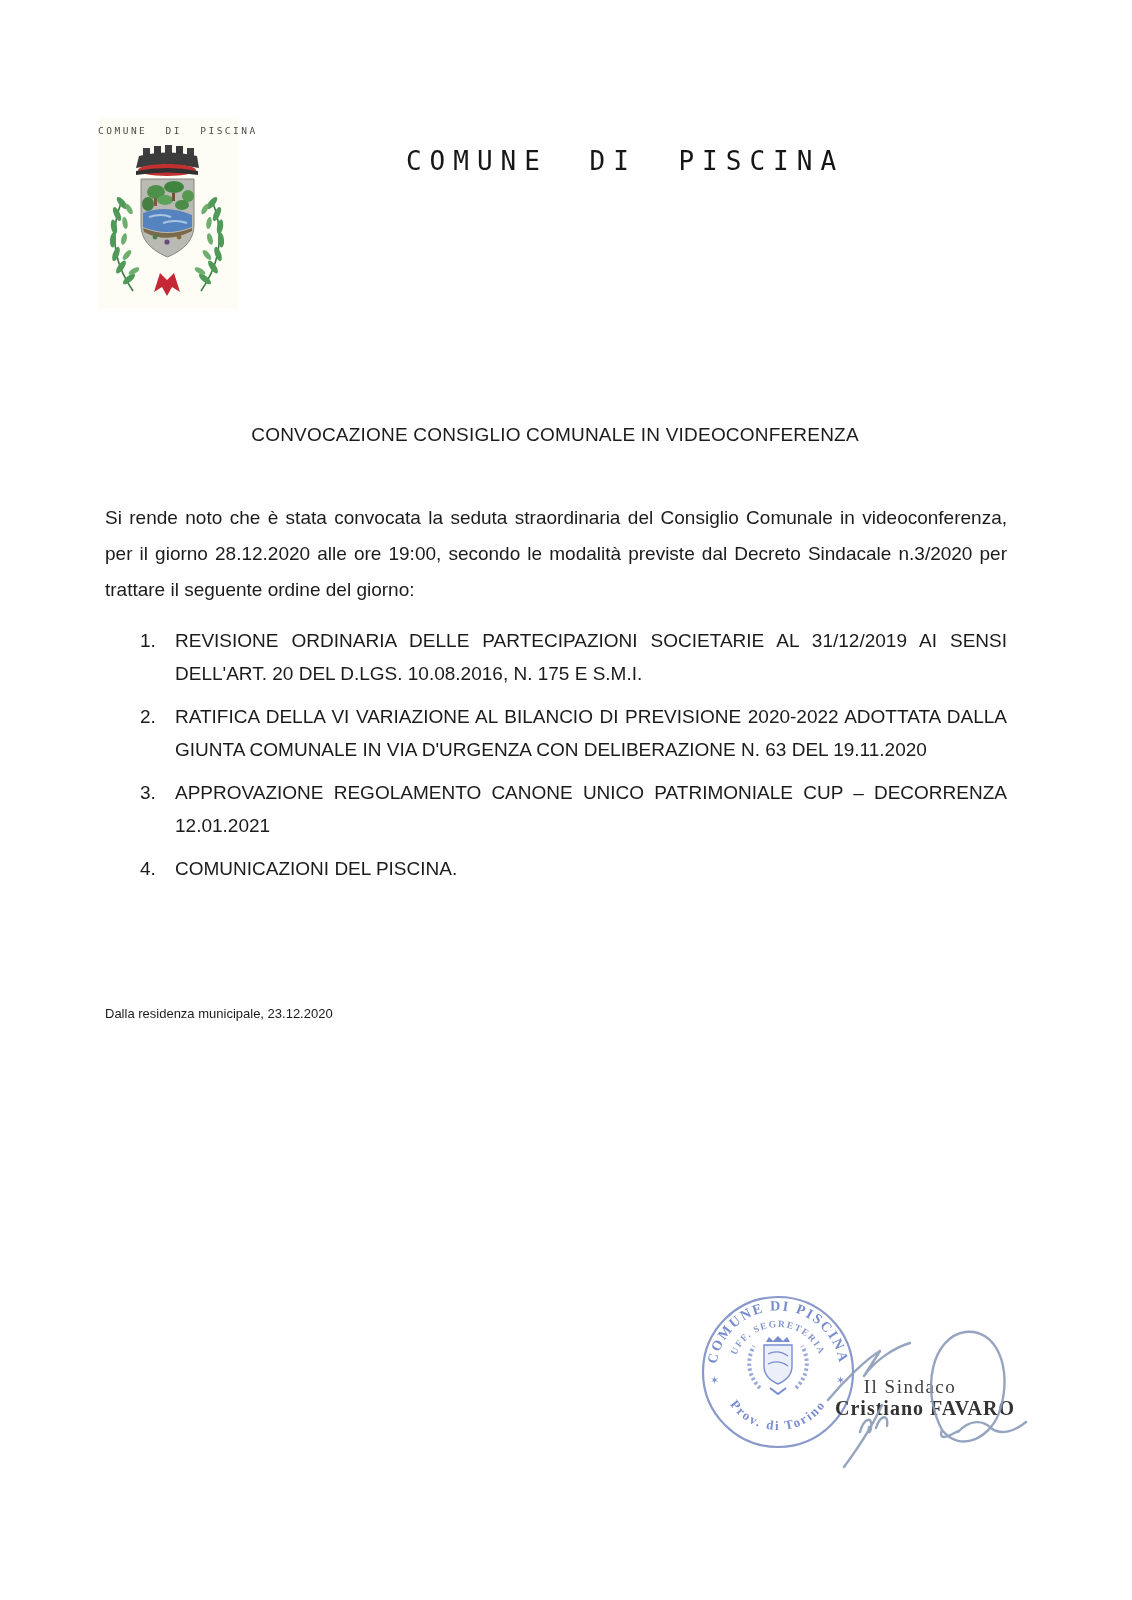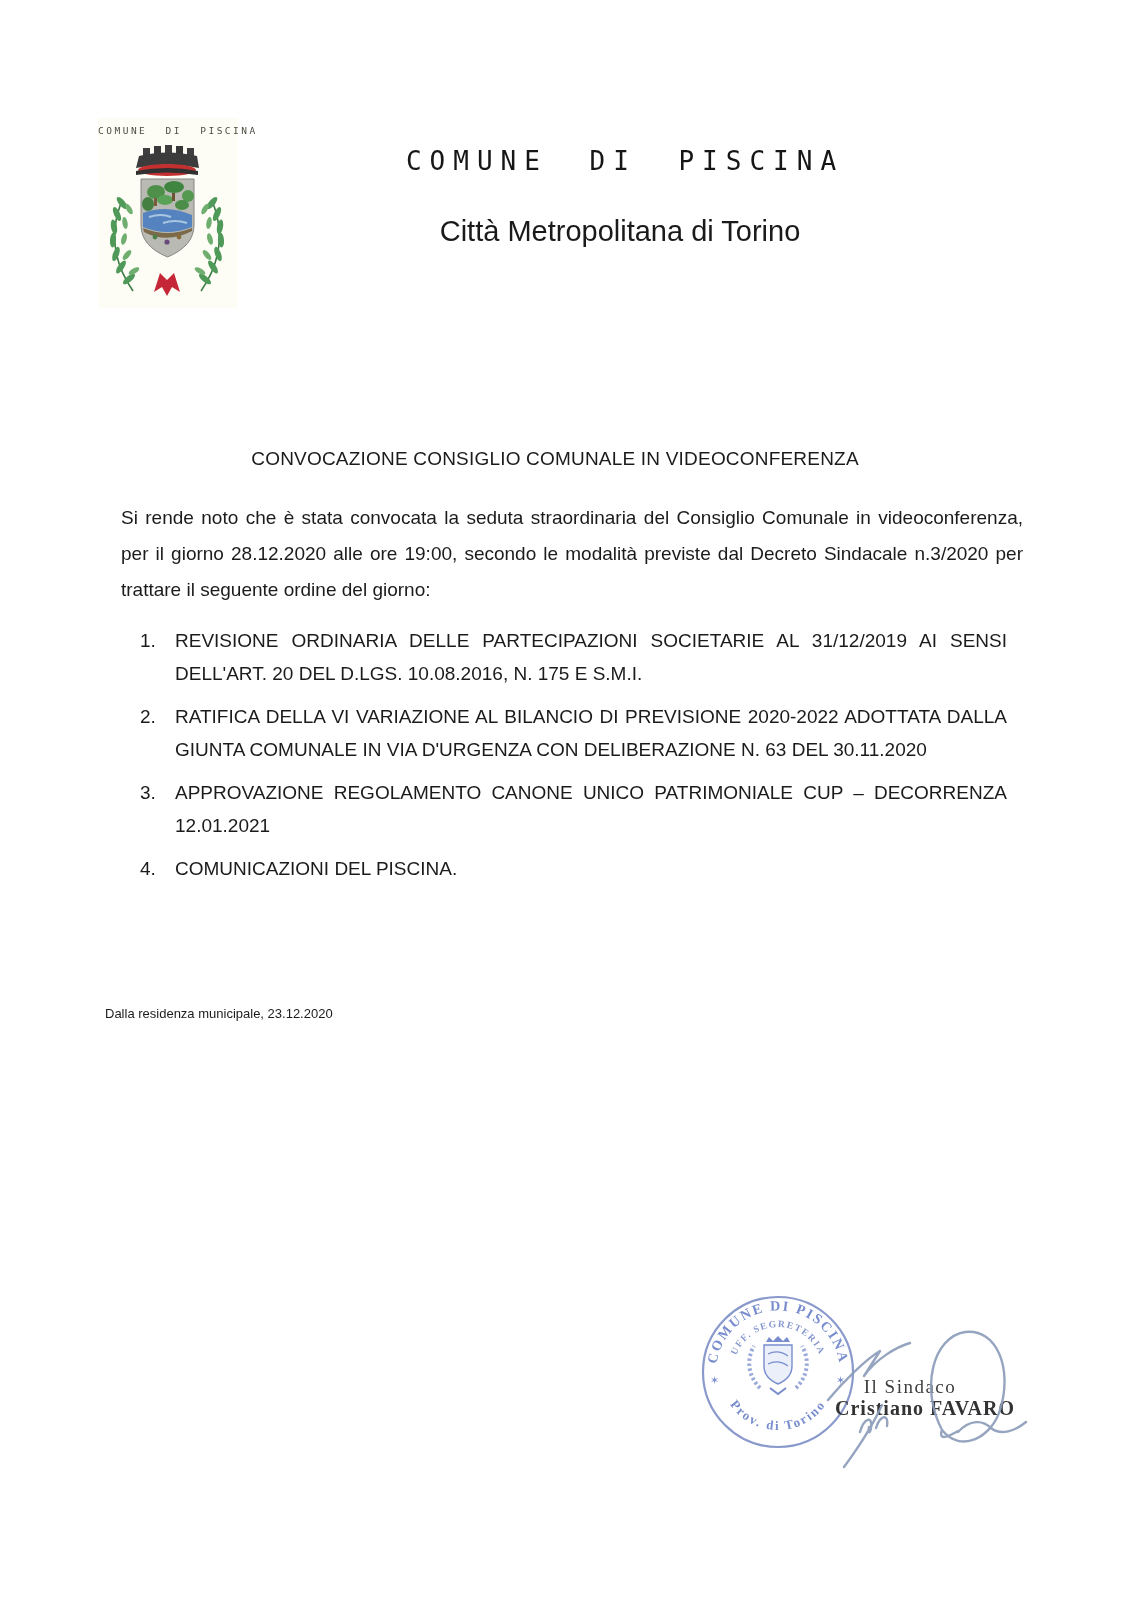--- a/index.html
+++ b/index.html
@@ -31,28 +31,28 @@
     letter-spacing:8px;word-spacing:18px;
     color:#161616;white-space:nowrap;
   }
   .doc-subtitle{
     position:absolute;left:220px;top:215px;width:800px;
     text-align:center;
     font-size:29px;font-weight:400;color:#1a1a1a;
   }
   
   .doc-heading{
-    position:absolute;left:50px;top:448px;width:1010px;
+    position:absolute;left:50px;top:424px;width:1010px;
     text-align:center;font-size:19px;color:#1b1b1b;
     letter-spacing:0.2px;
   }
   
   .doc-body{
     position:absolute;left:105px;top:500px;width:902px;
-    font-size:19px;line-height:36px;text-align:justify;color:#1b1b1b;margin-left:16px;
+    font-size:19px;line-height:36px;text-align:justify;color:#1b1b1b;
   }
   
   .agenda{
     position:absolute;left:140px;top:624px;width:867px;
   }
   .agenda-item{
     display:flex;margin-bottom:10px;
     font-size:19px;line-height:33px;color:#1b1b1b;
   }
   .agenda-num{width:35px;flex:0 0 35px;}
@@ -147,34 +147,33 @@
           <ellipse cx="106" cy="80" rx="6" ry="2.6" transform="rotate(100 106 80)"></ellipse>
           <ellipse cx="102" cy="66" rx="6" ry="2.6" transform="rotate(120 102 66)"></ellipse>
         </g>
 
         <path d="M57,130 L64,137 L71,130 L77,149 L69,144 L64,153 L59,144 L51,149 Z" fill="#c52737"></path>
       </g>
     </svg>
   </div>
 
   <div class="doc-title">COMUNE DI PISCINA</div>
-  <div class="doc-subtitle">Città Metropolitana di Torino</div>
 
   <div class="doc-heading">CONVOCAZIONE CONSIGLIO COMUNALE IN VIDEOCONFERENZA</div>
 
   <div class="doc-body">Si rende noto che è stata convocata la seduta straordinaria del Consiglio Comunale in videoconferenza, per il giorno 28.12.2020 alle ore 19:00, secondo le modalità previste dal Decreto Sindacale n.3/2020 per trattare il seguente ordine del giorno:</div>
 
   <div class="agenda">
     <div class="agenda-item">
       <div class="agenda-num">1.</div>
       <div class="agenda-text">REVISIONE ORDINARIA DELLE PARTECIPAZIONI SOCIETARIE AL 31/12/2019 AI SENSI DELL'ART. 20 DEL D.LGS. 10.08.2016, N. 175 E S.M.I.</div>
     </div>
     <div class="agenda-item">
       <div class="agenda-num">2.</div>
-      <div class="agenda-text">RATIFICA DELLA VI VARIAZIONE AL BILANCIO DI PREVISIONE 2020-2022 ADOTTATA DALLA GIUNTA COMUNALE IN VIA D'URGENZA CON DELIBERAZIONE N. 63 DEL 30.11.2020</div>
+      <div class="agenda-text">RATIFICA DELLA VI VARIAZIONE AL BILANCIO DI PREVISIONE 2020-2022 ADOTTATA DALLA GIUNTA COMUNALE IN VIA D'URGENZA CON DELIBERAZIONE N. 63 DEL 19.11.2020</div>
     </div>
     <div class="agenda-item">
       <div class="agenda-num">3.</div>
       <div class="agenda-text">APPROVAZIONE REGOLAMENTO CANONE UNICO PATRIMONIALE CUP – DECORRENZA 12.01.2021</div>
     </div>
     <div class="agenda-item">
       <div class="agenda-num">4.</div>
       <div class="agenda-text">COMUNICAZIONI DEL PISCINA.</div>
     </div>
   </div>

